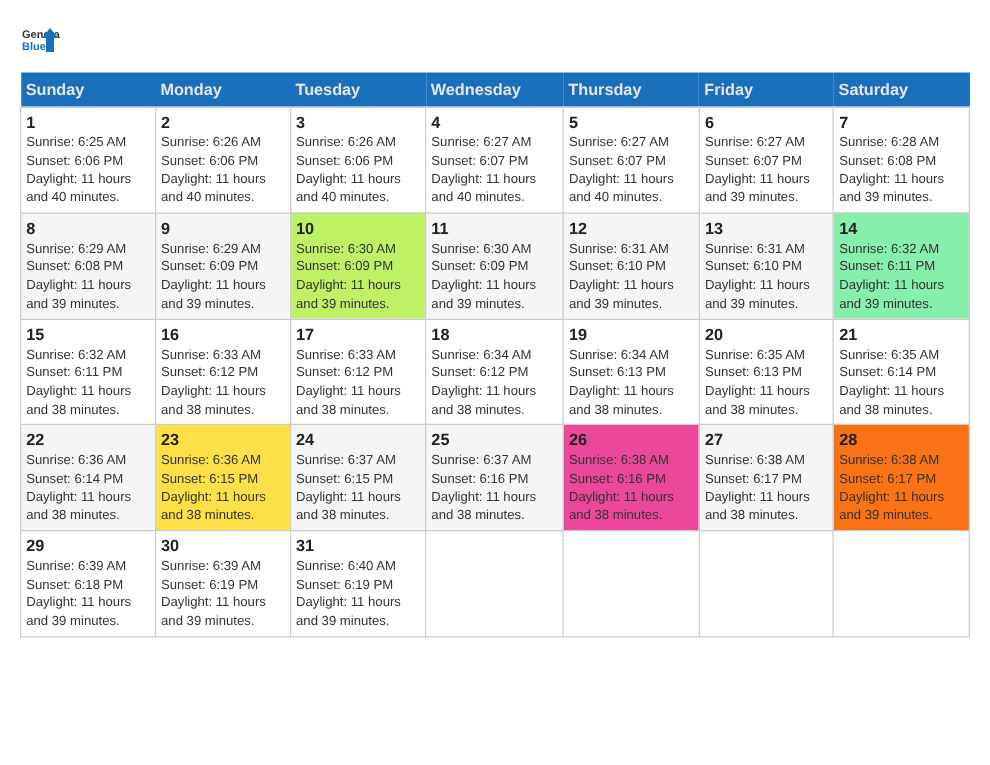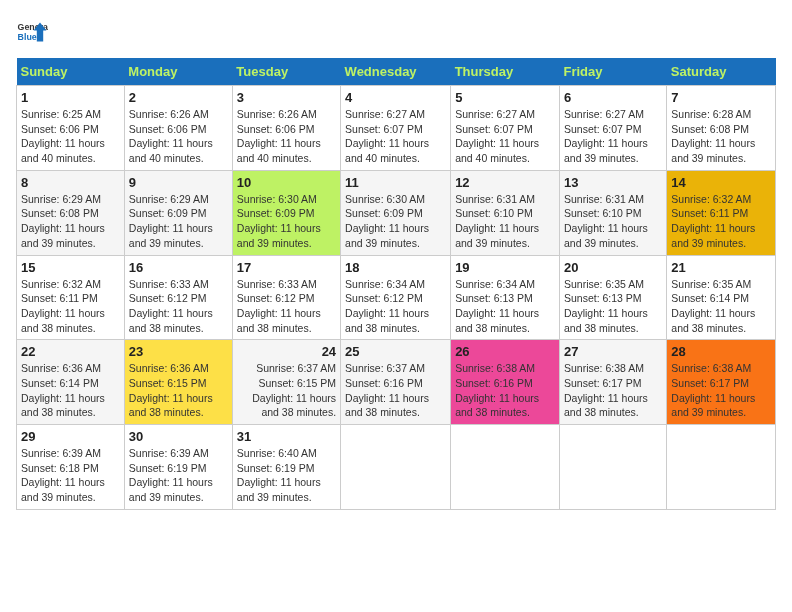--- a/index.html
+++ b/index.html
@@ -37,21 +37,21 @@
       font-size: 14px;
       color: #555;
     }
     table {
       width: 100%;
       border-collapse: collapse;
       font-size: 11px;
     }
     thead tr th {
       background-color: #1a6fbc;
-      color: #bef264;
+      color: #e5e5e5;
       padding: 6px 4px;
       text-align: left;
       font-size: 13px;
       font-weight: bold;
     }
     tbody tr td {
       border: 1px solid #ccc;
       padding: 4px;
       vertical-align: top;
       width: 113px;
@@ -155,21 +155,21 @@
           <div class="day-info">Sunrise: 6:30 AM<br>Sunset: 6:09 PM<br>Daylight: 11 hours and 39 minutes.</div>
         </td>
         <td style="background-color: rgb(245, 245, 245);">
           <span class="day-num">12</span>
           <div class="day-info">Sunrise: 6:31 AM<br>Sunset: 6:10 PM<br>Daylight: 11 hours and 39 minutes.</div>
         </td>
         <td style="background-color: rgb(245, 245, 245);">
           <span class="day-num">13</span>
           <div class="day-info">Sunrise: 6:31 AM<br>Sunset: 6:10 PM<br>Daylight: 11 hours and 39 minutes.</div>
         </td>
-        <td style="background-color: #eab308; margin-left: 23px;">
+        <td style="background-color: #86efac; margin-left: 23px;">
           <span class="day-num">14</span>
           <div class="day-info">Sunrise: 6:32 AM<br>Sunset: 6:11 PM<br>Daylight: 11 hours and 39 minutes.</div>
         </td>
       </tr>
       <tr>
         <td>
           <span class="day-num">15</span>
           <div class="day-info">Sunrise: 6:32 AM<br>Sunset: 6:11 PM<br>Daylight: 11 hours and 38 minutes.</div>
         </td>
         <td>
@@ -199,21 +199,21 @@
       </tr>
       <tr style="background-color: rgb(245, 245, 245);">
         <td style="background-color: rgb(245, 245, 245);">
           <span class="day-num">22</span>
           <div class="day-info">Sunrise: 6:36 AM<br>Sunset: 6:14 PM<br>Daylight: 11 hours and 38 minutes.</div>
         </td>
         <td style="background-color: #fde047;">
           <span class="day-num">23</span>
           <div class="day-info">Sunrise: 6:36 AM<br>Sunset: 6:15 PM<br>Daylight: 11 hours and 38 minutes.</div>
         </td>
-        <td style="background-color: rgb(245, 245, 245); text-align: right;">
+        <td style="background-color: rgb(245, 245, 245);">
           <span class="day-num">24</span>
           <div class="day-info">Sunrise: 6:37 AM<br>Sunset: 6:15 PM<br>Daylight: 11 hours and 38 minutes.</div>
         </td>
         <td style="background-color: rgb(245, 245, 245);">
           <span class="day-num">25</span>
           <div class="day-info">Sunrise: 6:37 AM<br>Sunset: 6:16 PM<br>Daylight: 11 hours and 38 minutes.</div>
         </td>
         <td style="background-color: #ec4899;">
           <span class="day-num">26</span>
           <div class="day-info">Sunrise: 6:38 AM<br>Sunset: 6:16 PM<br>Daylight: 11 hours and 38 minutes.</div>

